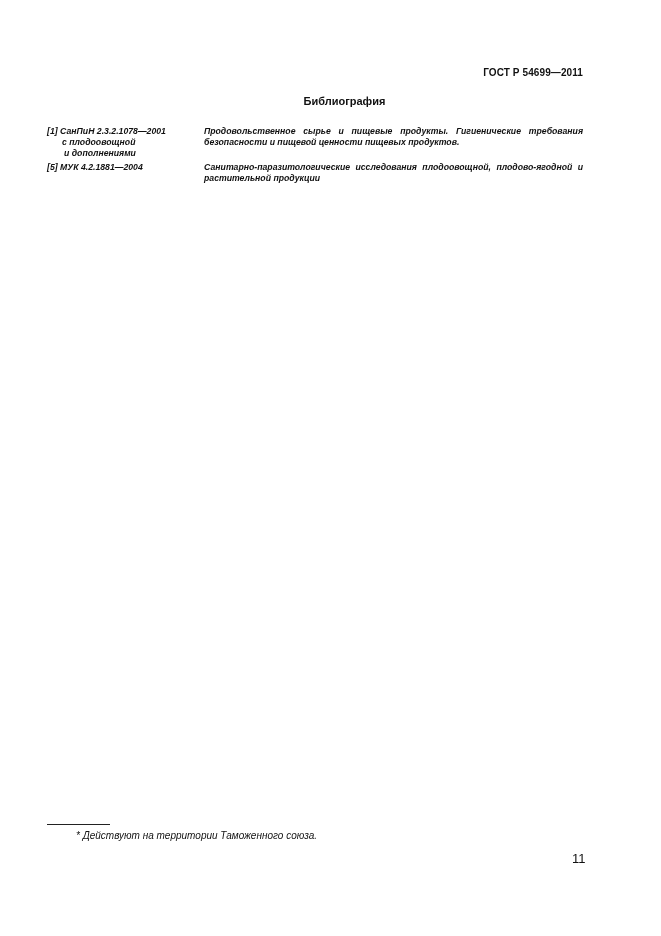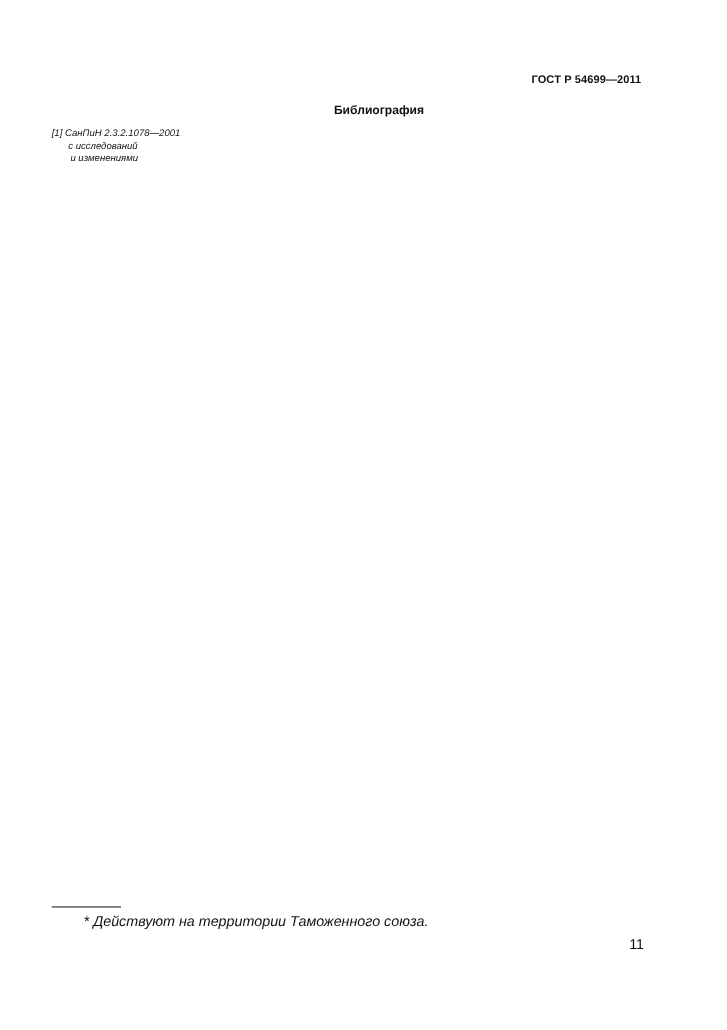--- a/index.html
+++ b/index.html
@@ -1,47 +1,52 @@
 <!DOCTYPE html>
 <html><head>
   <meta charset="utf-8">
   <style>
     html, body { margin: 0; padding: 0; background: #ffffff; }
     body { width: 661px; height: 936px; position: relative; overflow: hidden;
            font-family: "Liberation Sans", sans-serif; color: #111; }
     .header-code { position: absolute; top: 67px; right: 78px; font-weight: bold; font-size: 10px; letter-spacing: 0.1px; }
     .title { position: absolute; top: 95px; left: 0; width: 661px; text-align: center; font-weight: bold; font-size: 11px; padding-left: 28px; box-sizing: border-box; }
-    .bib { position: absolute; top: 116px; left: 47px; width: 536px; font-style: italic; font-size: 8.7px; line-height: 11.2px; }
+    .bib { position: absolute; top: 126px; left: 47px; width: 536px; font-style: italic; font-size: 8.7px; line-height: 11.2px; font-weight: bold; }
     .entry { display: flex; margin-bottom: 2px; }
     .entry .left { width: 157px; flex-shrink: 0; }
     .entry .right { flex: 1; text-align: justify; }
     .entry.full { display: block; text-align: justify; }
     .indent1 { padding-left: 15px; }
     .indent2 { padding-left: 17px; }
     .footnote-rule { position: absolute; top: 824px; left: 47px; width: 63px; height: 1px; background: #222; }
-    .footnote { position: absolute; top: 830px; left: 76px; font-style: italic; font-size: 13px; }
+    .footnote { position: absolute; top: 830px; left: 76px; font-style: italic; font-size: 10px; }
     .page-num { position: absolute; top: 851px; left: 572px; font-size: 13px; }
   </style>
 </head>
 <body>
 
 <div class="header-code">ГОСТ Р 54699—2011</div>
 
 <div class="title">Библиография</div>
 
 <div class="bib">
   <div class="entry">
     <div class="left">
       <div>[1]  СанПиН  2.3.2.1078—2001</div>
-      <div class="indent1">с исследований</div>
-      <div class="indent2">и изменениями</div>
+      <div class="indent1">с плодоовощной</div>
+      <div class="indent2">и дополнениями</div>
     </div>
+    <div class="right">Продовольственное сырье и пищевые продукты. Гигиенические требования безопасности и пищевой ценности пищевых продуктов.</div>
   </div>
 
 
 
 
+  <div class="entry">
+    <div class="left">[5]  МУК 4.2.1881—2004</div>
+    <div class="right">Санитарно-паразитологические исследования плодоовощной, плодово-ягодной и растительной продукции</div>
+  </div>
 </div>
 
 <div class="footnote-rule"></div>
 <div class="footnote">*  Действуют на территории Таможенного союза.</div>
 
 <div class="page-num">11</div>
 
 </body></html>

